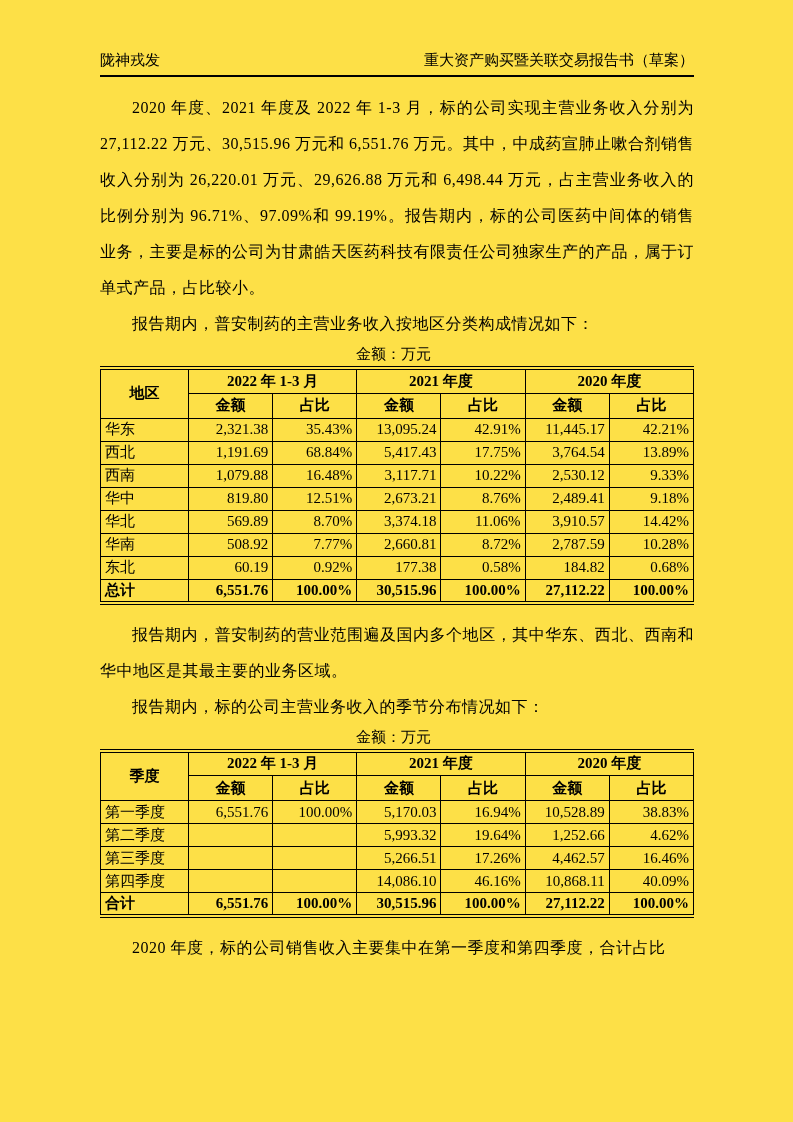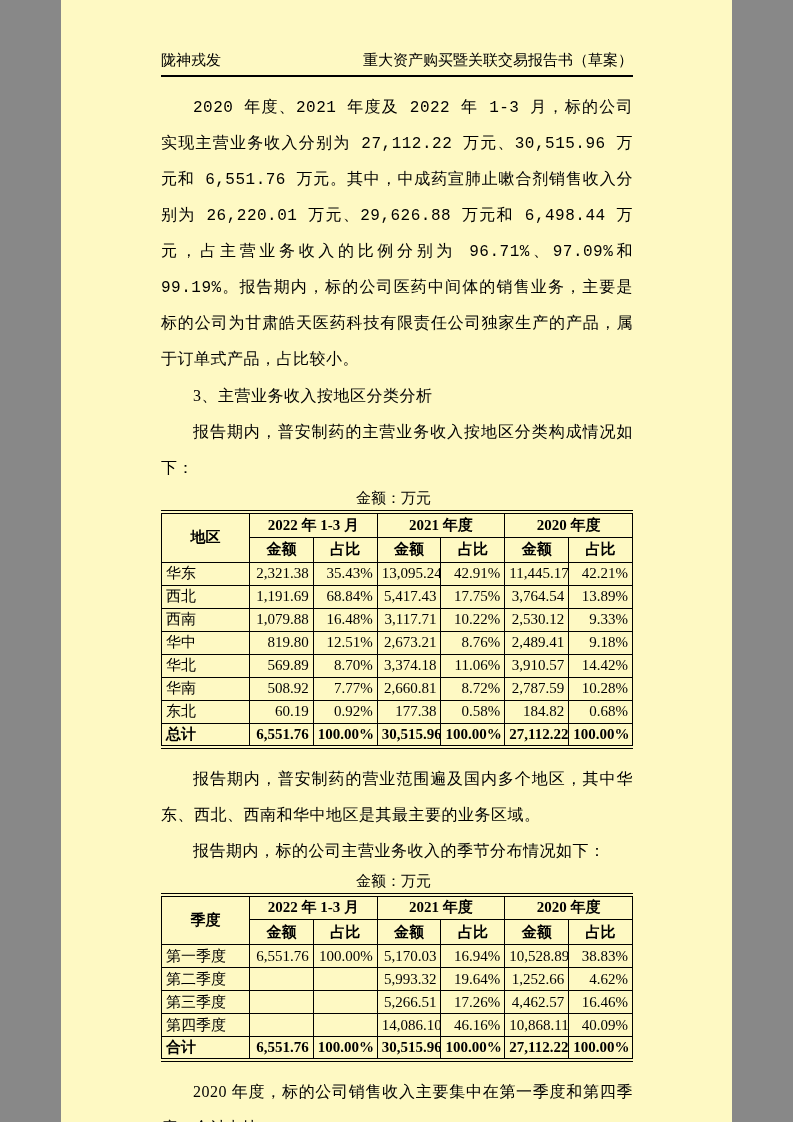--- a/index.html
+++ b/index.html
@@ -1,21 +1,21 @@
 <!DOCTYPE html>
 <html><head>
 <meta charset="utf-8">
 <style>
   * { box-sizing: border-box; }
   html, body { margin: 0; padding: 0; background: #888; }
   .page {
-    width: 671px;
+    width: 793px;
     height: 1122px;
     margin: 0 auto;
-    background: #fef9c3;
+    background: #fde047;
     font-family: "Liberation Serif", "DejaVu Serif", serif;
     color: #000;
     padding: 50px 99px 20px 100px;
     overflow: hidden;
   }
   
   .page-header {
     display: flex;
     justify-content: space-between;
     align-items: flex-end;
@@ -26,21 +26,21 @@
   }
   
   .para {
     font-size: 16px;
     line-height: 36px;
     text-align: justify;
     text-indent: 2em;
     margin: 0;
     letter-spacing: 0.5px;
   }
-  .para.first { margin-top: 13px; font-family: Liberation Mono, monospace; }
+  .para.first { margin-top: 13px; }
   .para.spaced { margin-top: 12px; }
   .heading {
     font-size: 16px;
     line-height: 36px;
     text-indent: 2em;
     margin: 0;
     letter-spacing: 0.5px;
   }
   .unit-label {
     text-align: center;
@@ -87,21 +87,20 @@
 
 <div class="page">
 
   <div class="page-header">
     <span>陇神戎发</span>
     <span>重大资产购买暨关联交易报告书（草案）</span>
   </div>
 
   <p class="para first">2020 年度、2021 年度及 2022 年 1-3 月，标的公司实现主营业务收入分别为 27,112.22 万元、30,515.96 万元和 6,551.76 万元。其中，中成药宣肺止嗽合剂销售收入分别为 26,220.01 万元、29,626.88 万元和 6,498.44 万元，占主营业务收入的比例分别为 96.71%、97.09%和 99.19%。报告期内，标的公司医药中间体的销售业务，主要是标的公司为甘肃皓天医药科技有限责任公司独家生产的产品，属于订单式产品，占比较小。</p>
 
-  <p class="heading">3、主营业务收入按地区分类分析</p>
 
   <p class="para">报告期内，普安制药的主营业务收入按地区分类构成情况如下：</p>
 
   <div class="unit-label">金额：万元</div>
 
   <table class="data-table">
     <colgroup>
         <col class="col-first">
         <col>
         <col>

